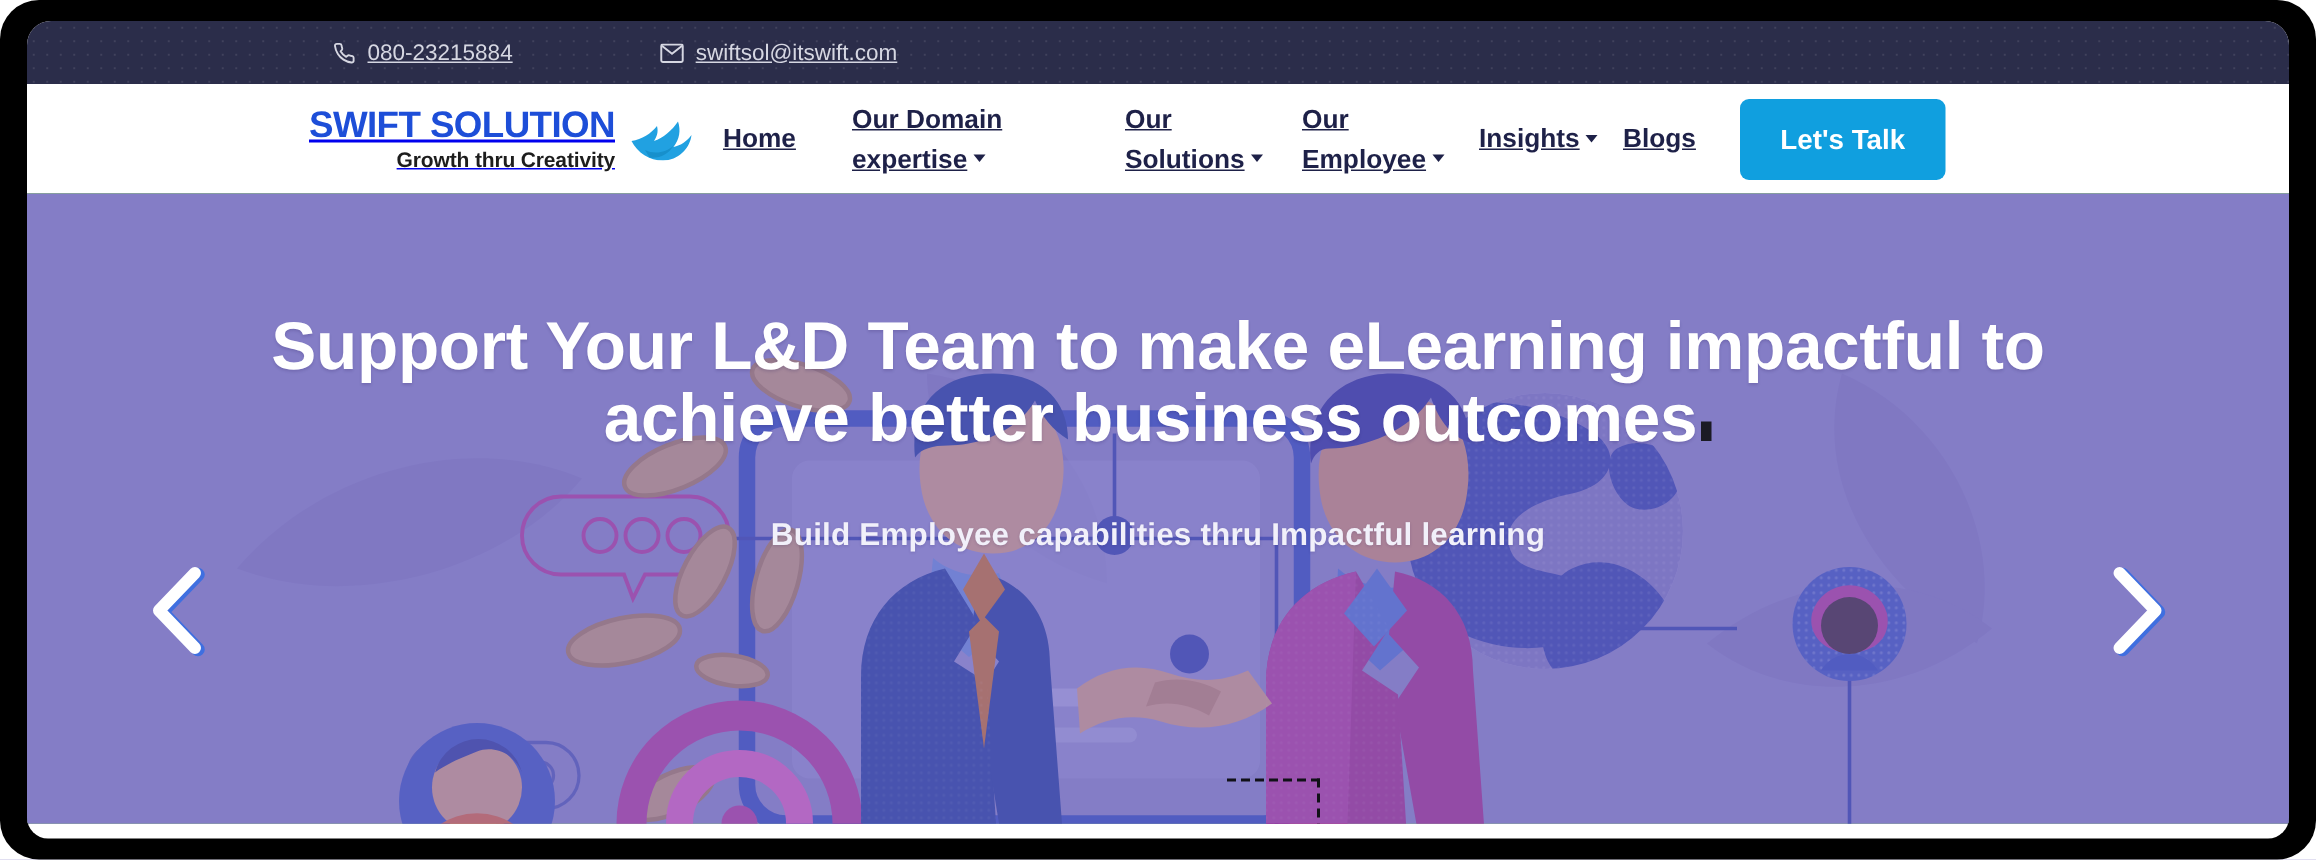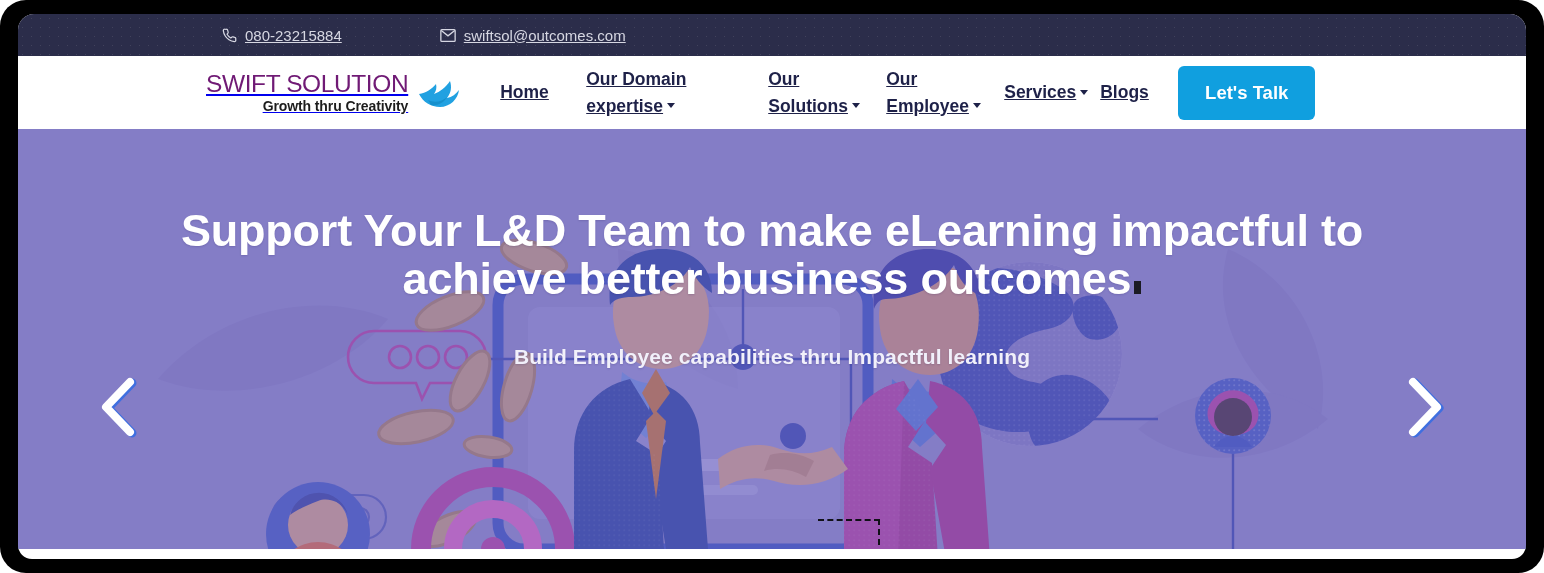--- a/index.html
+++ b/index.html
@@ -78,42 +78,42 @@
   }
   #logo {
     margin-left: 188px;
     display: flex;
     align-items: center;
     gap: 6px;
   }
   .logo-txt { line-height: 1; }
   .logo-main {
     font-family: "Liberation Sans", sans-serif;
-    font-weight: normal;
+    font-weight: bold;
     font-size: 24.5px;
     letter-spacing: -0.4px;
-    color: #701a75;
+    color: #1d4ed8;
     display: block;
   }
   .logo-sub {
     font-family: "Liberation Sans", sans-serif;
     font-weight: bold;
     font-size: 14px;
     color: #1d1d1d;
     display: block;
     text-align: right;
     margin-top: 3px;
     letter-spacing: -0.1px;
   }
   #bird { margin-left: 2px; margin-top: -6px; }
 
   #menu {
     display: flex;
     align-items: center;
-    margin-left: 38px;
+    margin-left: 18px;
     gap: 0px;
   }
   .menu-item {
     color: #1e2148;
     font-weight: bold;
     font-size: 17.5px;
     line-height: 27px;
     width: 118px;
     padding-right: 6px;
     box-sizing: border-box;
@@ -234,21 +234,21 @@
         <span>080-23215884</span>
       </a>
 
       <a class="tb-item" id="tb-email" href="#">
         <span class="ic">
           <svg width="16" height="13" viewBox="0 0 24 20" fill="none" stroke="#d6d7e2" stroke-width="2">
             <rect x="1" y="1" width="22" height="18" rx="1.5"></rect>
             <path d="M1.6 2.2 12 10.5 22.4 2.2"></path>
           </svg>
         </span>
-        <span>swiftsol@outcomes.com</span>
+        <span>swiftsol@itswift.com</span>
       </a>
 
       <div class="tb-right">
         <a id="tb-faq" href="#">FAQ</a>
         <span class="ic">
           <svg width="21" height="21" viewBox="0 0 24 24" fill="none" stroke="#d6d7e2" stroke-width="1.9" stroke-linecap="round">
             <circle cx="10.5" cy="10.5" r="7"></circle>
             <path d="M16 16l5.5 5.5"></path>
           </svg>
         </span>
@@ -268,21 +268,21 @@
             <path d="M12 27c6 3 14 2 19-3-3 6-10 9-16 8z" fill="#1790cc"></path>
           </svg>
         </span>
       </a>
 
       <nav id="menu">
         <a class="menu-item narrow" href="#"><span>Home</span></a>
         <a class="menu-item dom" href="#"><span>Our Domain expertise</span><i class="caret"></i></a>
         <a class="menu-item" href="#"><span>Our Solutions</span><i class="caret"></i></a>
         <a class="menu-item" href="#"><span>Our Employee</span><i class="caret"></i></a>
-        <a class="menu-item ins" href="#"><span>Services</span><i class="caret"></i></a>
+        <a class="menu-item ins" href="#"><span>Insights</span><i class="caret"></i></a>
         <a class="menu-item blogs" href="#"><span>Blogs</span></a>
       </nav>
 
       <button id="cta">Let's Talk</button>
     </div>
 
     <div id="hero">
 
       <svg id="hero-art" viewBox="0 0 1508 430" preserveAspectRatio="xMidYMid slice">
         <defs>

